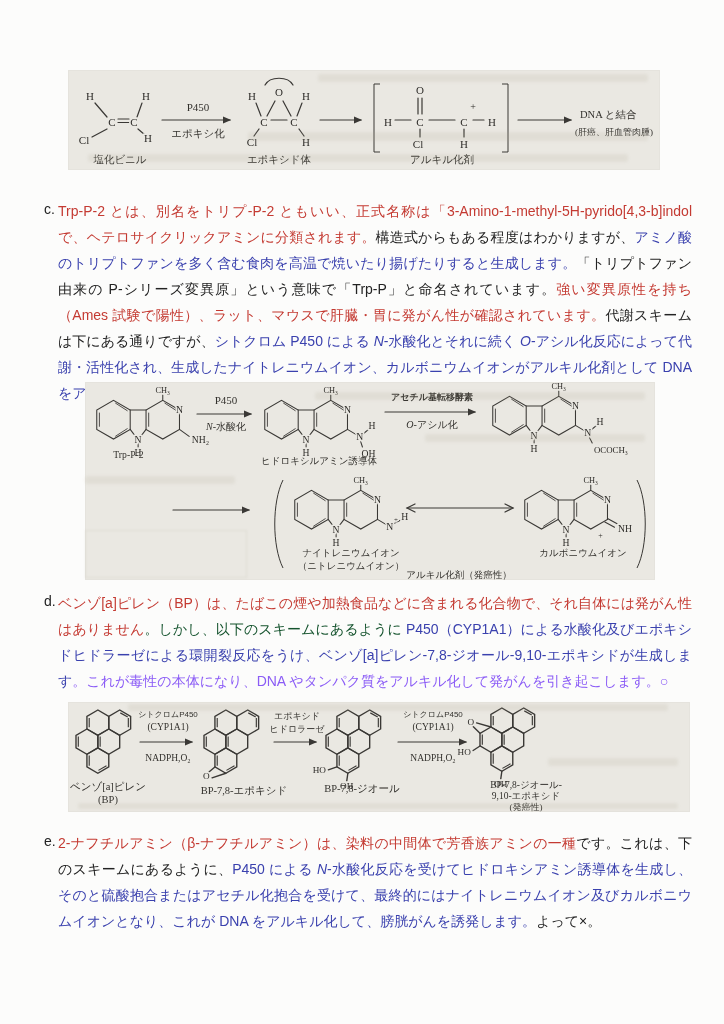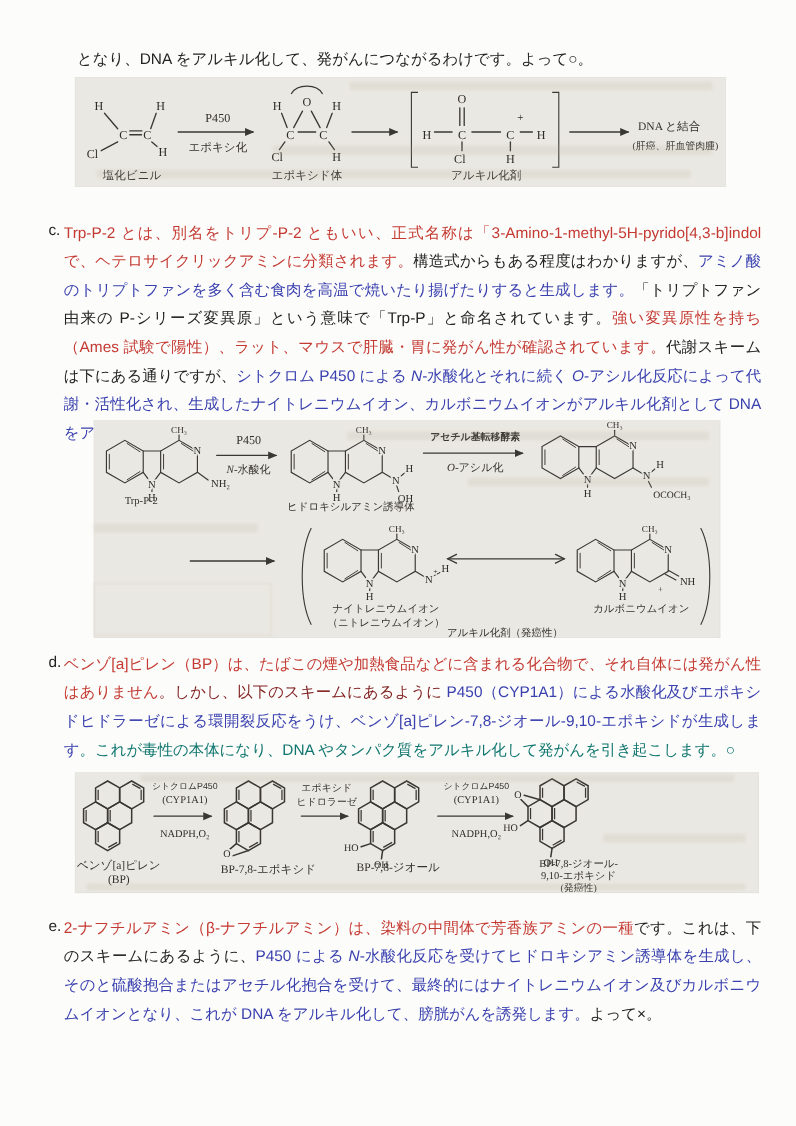--- a/index.html
+++ b/index.html
@@ -22,21 +22,20 @@
   .lbl{font-family:"Liberation Serif","DejaVu Serif",serif;font-size:10.5px;text-anchor:middle;fill:#33312d;}
   .jl{font-family:"Liberation Sans","DejaVu Sans",sans-serif;}
   .b6{font-weight:600;}
   .it{font-style:italic;}
 </style>
 </head>
 <body>
 
 <div class="page">
 
-  <p class="intro"><span style="color: rgb(35, 35, 35);">となり、DNA をアルキル化して、発がんにつながるわけです。よって○。</span></p>
 
   <div class="scan" style="left:68px;top:70px;width:592px;height:100px;">
     <div class="bleed" style="left:250px;top:4px;width:330px;height:8px;"></div>
     <div class="bleed" style="left:180px;top:62px;width:400px;height:9px;"></div>
     <div class="bleed" style="left:20px;top:84px;width:540px;height:8px;"></div>
     <svg width="592" height="100" viewBox="0 0 592 100">
       <defs>
         <marker id="ah1" markerWidth="8" markerHeight="8" refX="6" refY="3" orient="auto">
           <path d="M0,0 L7,3 L0,6 Z" fill="#3a3835"></path>
         </marker>
@@ -206,21 +205,21 @@
         <text class="at" x="116" y="61">NH</text>
         <text class="at" x="88" y="68" style="font-size:9px">+</text>
       </g>
       <text class="lbl jl" x="498" y="174" style="font-size:9.5px">カルボニウムイオン</text>
       <text class="lbl jl" x="374" y="196" style="font-size:9.5px">アルキル化剤（発癌性）</text>
     </svg>
   </div>
 
   <div class="sec" style="top:590px;">
     <span class="marker">d.</span>
-    <p class="para"><span style="color: rgb(196, 58, 50);">ベンゾ[a]ピレン（BP）は、たばこの煙や加熱食品などに含まれる化合物で、それ自体には発がん性はありません</span><span style="color: #7f1d1d;">。しかし、以下のスキームにあるように </span><span style="color: rgb(58, 65, 174);">P450（CYP1A1）による水酸化及びエポキシドヒドラーゼによる環開裂反応をうけ、ベンゾ[a]ピレン-7,8-ジオール-9,10-エポキシドが生成します</span><span style="color: #0f766e;">。これが毒性の本体になり、DNA やタンパク質をアルキル化して発がんを引き起こします。○</span></p>
+    <p class="para"><span style="color: rgb(196, 58, 50);">ベンゾ[a]ピレン（BP）は、たばこの煙や加熱食品などに含まれる化合物で、それ自体には発がん性はありません</span><span style="color: #14532d;">。しかし、以下のスキームにあるように </span><span style="color: rgb(58, 65, 174);">P450（CYP1A1）による水酸化及びエポキシドヒドラーゼによる環開裂反応をうけ、ベンゾ[a]ピレン-7,8-ジオール-9,10-エポキシドが生成します</span><span style="color: #8b5cf6;">。これが毒性の本体になり、DNA やタンパク質をアルキル化して発がんを引き起こします。○</span></p>
   </div>
 
   <div class="scan" style="left:68px;top:702px;width:622px;height:110px;">
     <div class="bleed" style="left:60px;top:2px;width:540px;height:7px;"></div>
     <div class="bleed" style="left:480px;top:56px;width:130px;height:8px;"></div>
     <div class="bleed" style="left:10px;top:101px;width:600px;height:6px;"></div>
     <svg width="622" height="110" viewBox="0 0 622 110">
       <defs>
         <marker id="ah3" markerWidth="8" markerHeight="8" refX="6" refY="3" orient="auto">
           <path d="M0,0 L7,3 L0,6 Z" fill="#3a3835"></path>

